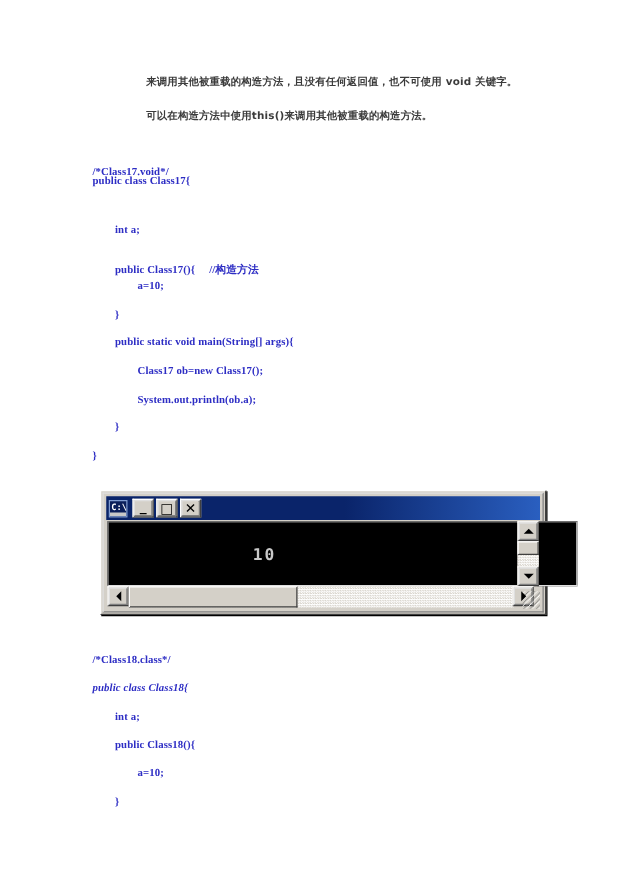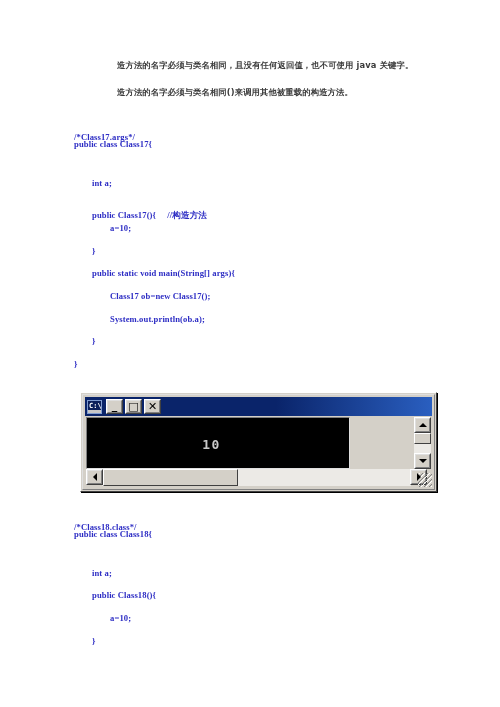--- a/index.html
+++ b/index.html
@@ -180,21 +180,21 @@
     font-size: 11px;
   }
   .tbtn.close .sym {
     font-size: 11px;
   }
 
   .console-screen {
     position: absolute;
     left: 3px;
     top: 22px;
-    width: 264px;
+    width: 376px;
     height: 52px;
     background: #000000;
     border-top: 1px solid #808080;
     border-left: 1px solid #808080;
     border-right: 1px solid #dfdfdf;
     border-bottom: 1px solid #dfdfdf;
     box-sizing: border-box;
     overflow: hidden;
   }
   .console-text {
@@ -316,28 +316,28 @@
       linear-gradient(135deg, transparent 45%, #ffffff 45%, #ffffff 52%, transparent 52%) 1px 1px/5px 5px;
   }
 </style>
 </head>
 <body>
 
 <div class="page">
   <div class="content">
 
     <div class="para" style="left:117px; top:61px;">
-      <span>造方法的名字必须与类名相同，且没有任何返回值，也不可使用 java 关键字。</span>
+      <span>来调用其他被重载的构造方法，且没有任何返回值，也不可使用 void 关键字。</span>
     </div>
 
     <div class="para" style="left:117px; top:88px;">
-      <span>造方法的名字必须与类名相同()来调用其他被重载的构造方法。</span>
+      <span>可以在构造方法中使用this()来调用其他被重载的构造方法。</span>
     </div>
 
-    <div class="code-line" style="left:74px; top:133px;">/*Class17.args*/</div>
+    <div class="code-line" style="left:74px; top:133px;">/*Class17.void*/</div>
 
     <div class="code-line" style="left:74px; top:140px;">public class Class17{</div>
 
     <div class="code-line" style="left:92px; top:179px;">int a;</div>
 
     <div class="code-line" style="left:92px; top:211px;">public Class17(){     //构造方法</div>
 
     <div class="code-line" style="left:110px; top:224px;">a=10;</div>
 
     <div class="code-line" style="left:92px; top:247px;">}</div>
@@ -401,21 +401,21 @@
             <span class="arrow right"></span>
           </div>
         </div>
 
         <div class="grip"></div>
       </div>
     </div>
 
     <div class="code-line" style="left:74px; top:523px;">/*Class18.class*/</div>
 
-    <div class="code-line" style="left:74px; top:530px;">public class Class18{</div>
+    <div class="code-line" style="left:74px; top:546px;font-style:italic;">public class Class18{</div>
 
     <div class="code-line" style="left:92px; top:569px;">int a;</div>
 
     <div class="code-line" style="left:92px; top:591px;">public Class18(){</div>
 
     <div class="code-line" style="left:110px; top:614px;">a=10;</div>
 
     <div class="code-line" style="left:92px; top:637px;">}</div>
 
   </div>

